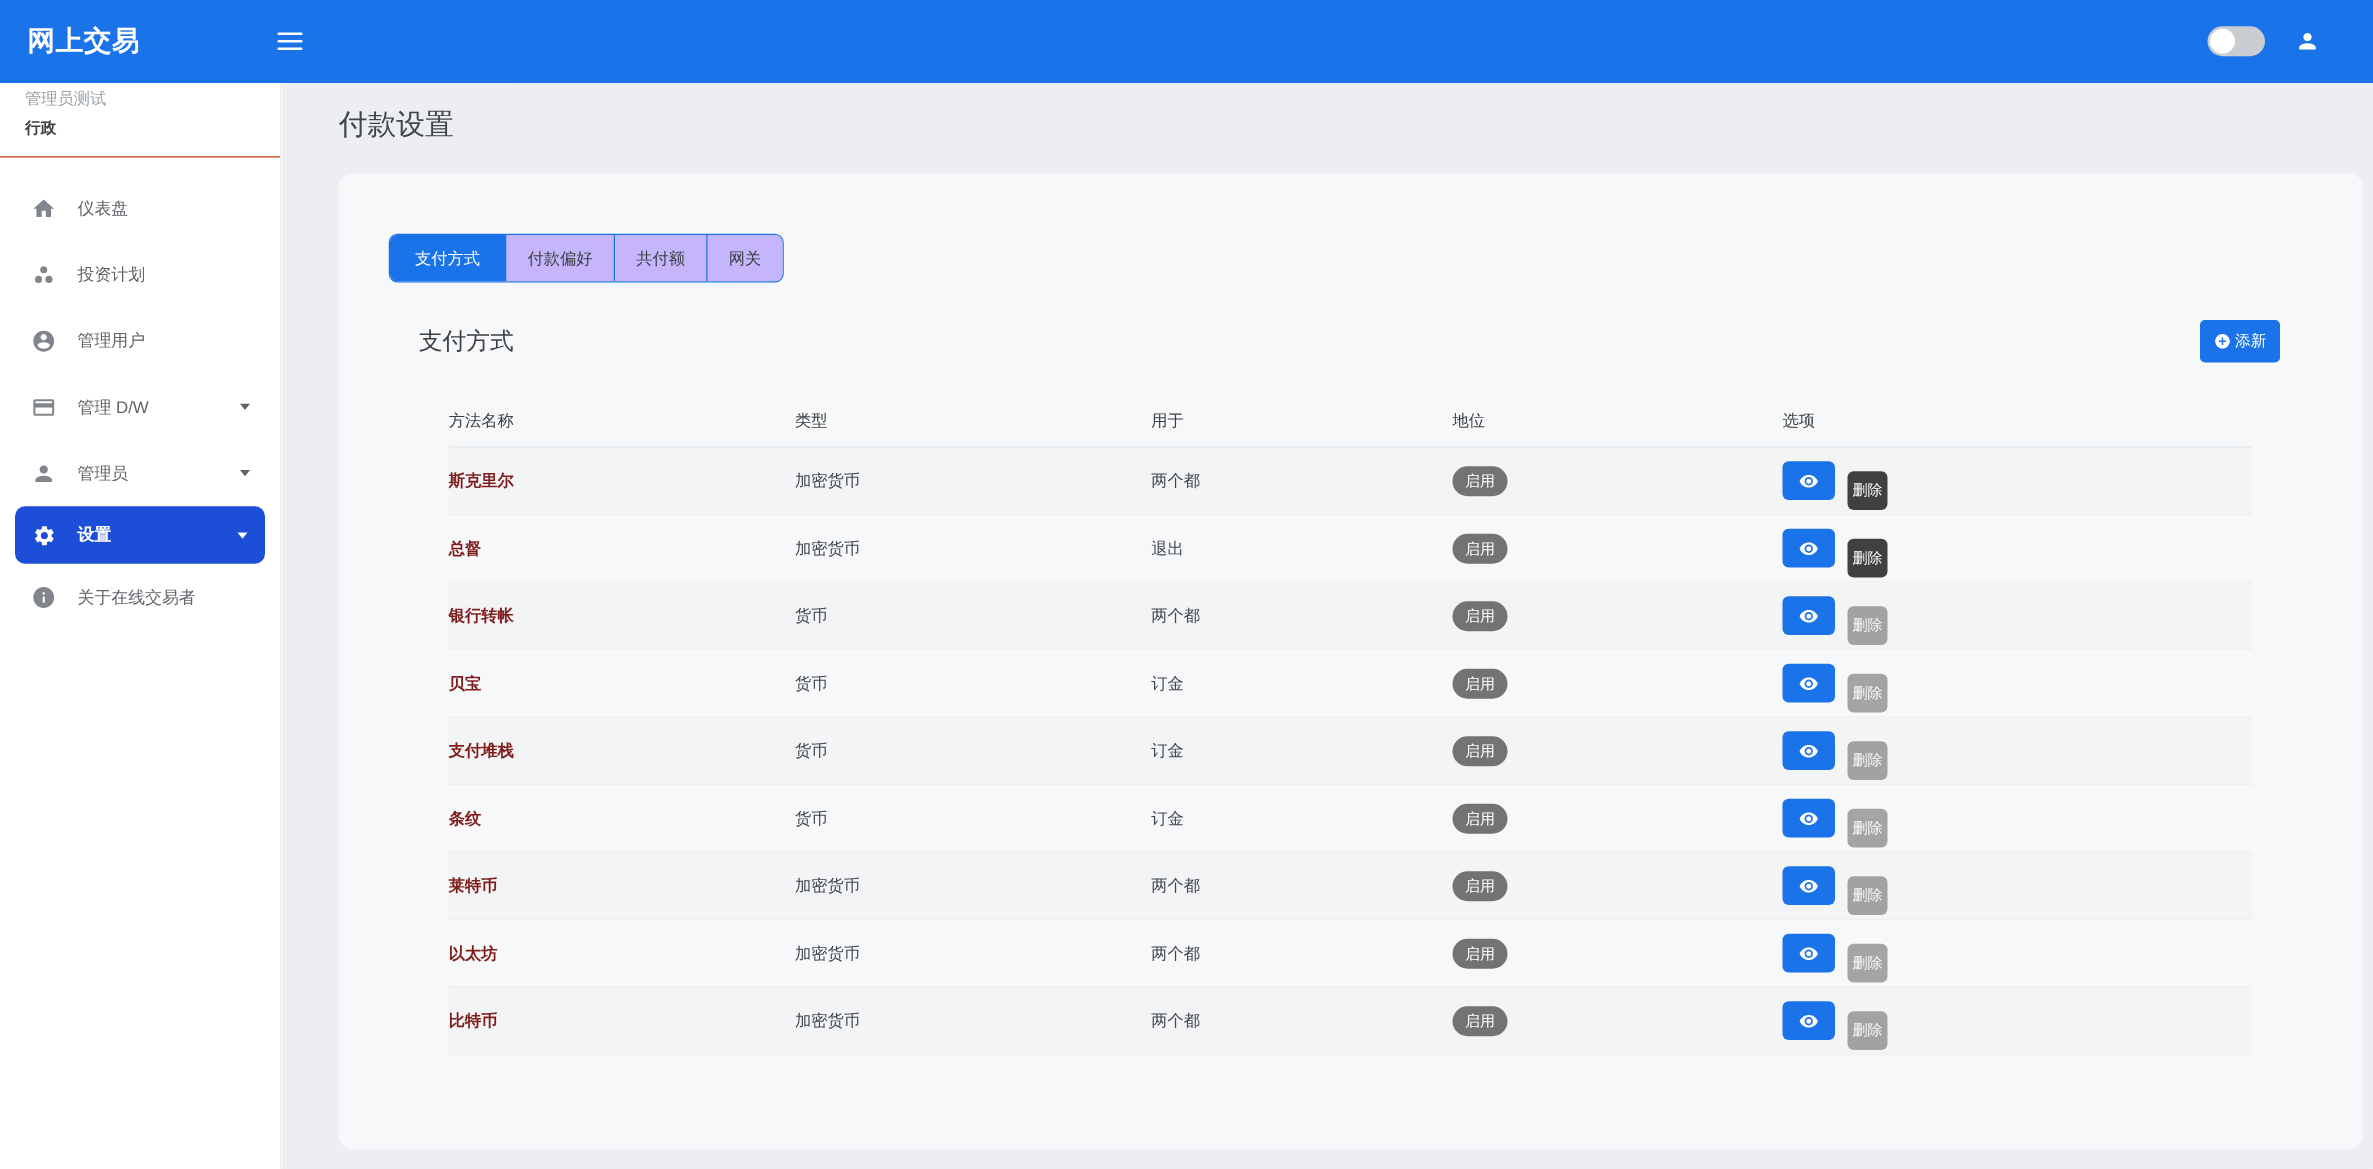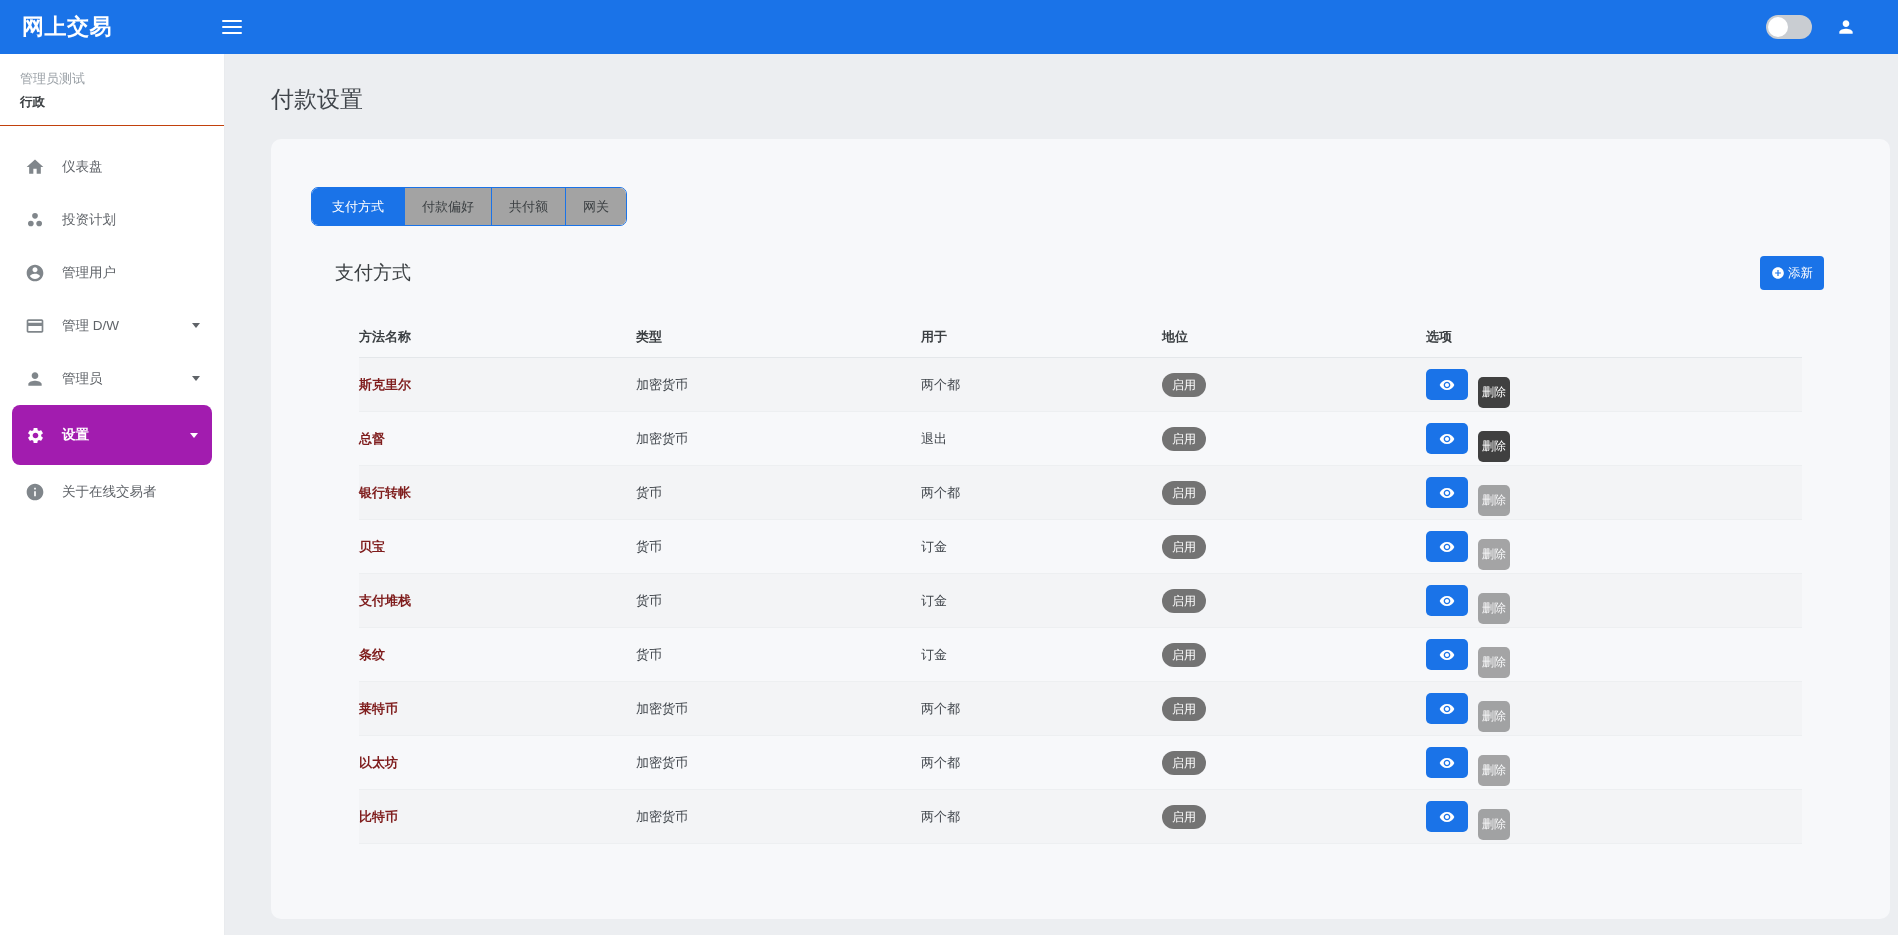--- a/index.html
+++ b/index.html
@@ -1,20 +1,20 @@
 <!DOCTYPE html>
 <html><head>
 <meta charset="utf-8">
 <style>
   * { margin:0; padding:0; box-sizing:border-box; }
   html,body { width:1898px; height:935px; overflow:hidden;
     font-family:"Liberation Sans","DejaVu Sans",sans-serif; background:#eceef1; }
 
   
-  .navbar { position:fixed; top:0; left:0; width:1898px; height:54px; background:#1a73e8;
+  .navbar { position:fixed; top:0; left:0; width:1898px; height:66px; background:#1a73e8;
     display:flex; align-items:center; z-index:10; }
   .brand { color:#fff; font-size:22px; font-weight:bold; padding-left:22px; letter-spacing:.5px; }
   .hamburger { margin-left:110px; width:26px; height:20px; display:flex; flex-direction:column;
     justify-content:center; gap:4px; cursor:pointer; }
   .hamburger span { display:block; width:20px; height:2px; background:#fff; border-radius:1px; }
   .nav-right { margin-left:auto; display:flex; align-items:center; gap:24px; padding-right:42px; }
   .toggle { width:46px; height:24px; border-radius:12px; background:#c9cdd2; position:relative; cursor:pointer; }
   .toggle .knob { position:absolute; left:2px; top:2px; width:20px; height:20px; border-radius:50%; background:#fff; }
   .nav-user svg { display:block; }
 
@@ -26,52 +26,52 @@
   .side-user .urole { font-size:12.5px; color:#3c4043; font-weight:bold; }
   .menu { padding-top:14px; }
   .menu-item { height:53px; display:flex; align-items:center; padding:0 24px; cursor:pointer;
     color:#5f6368; position:relative; }
   .menu-item .mi-icon { width:22px; height:22px; margin-right:16px; flex:0 0 22px;
     display:flex; align-items:center; justify-content:center; }
   .menu-item .mi-icon svg { fill:#80868b; }
   .menu-item .mi-label { font-size:13.5px; color:#5f6368; }
   .caret { margin-left:auto; width:0; height:0; border-left:4px solid transparent;
     border-right:4px solid transparent; border-top:5px solid #5f6368; }
-  .menu-item.active { background:#a21caf; margin:0 12px; padding:0 14px 0 12px; border-radius:8px;
-    height:60px; }
+  .menu-item.active { background:#1d4ed8; margin:0 12px; padding:0 14px 0 12px; border-radius:8px;
+    height:46px; }
   .menu-item.active .mi-icon svg { fill:#fff; }
   .menu-item.active .mi-label { color:#fff; font-weight:bold; }
   .menu-item.active .caret { border-top-color:#fff; }
 
   
   .main { position:absolute; left:241px; top:54px; width:1673px; height:744px; padding:30px 24px 0 30px; }
   .page-title { font-size:23px; color:#40454b; font-weight:500; margin-bottom:24px; }
   .card { background:#f7f8fa; border-radius:10px; width:1619px; height:780px; padding:48px 40px 0 40px; }
 
   
   .tabs { display:inline-flex; border-radius:7px; overflow:hidden; border:1px solid #1a73e8; background:#fff; }
   .tab { height:37px; display:flex; align-items:center; padding:0 17px; font-size:13px; color:#3c4043;
-    background:#a3a3a3; cursor:pointer; border-left:1px solid #1a73e8; }
+    background:#c4b5fd; cursor:pointer; border-left:1px solid #1a73e8; }
   .tab:first-child { border-left:none; }
   .tab.active { background:#1a73e8; color:#fff; padding:0 20px; }
 
   
   .section-row { display:flex; align-items:center; justify-content:space-between;
     margin-top:30px; padding:0 26px 0 24px; }
   .section-title { font-size:19px; color:#3c4043; }
   .btn-add { display:flex; align-items:center; gap:3px; background:#1a73e8; color:#fff; border:none;
     border-radius:4px; height:34px; padding:0 11px; font-size:12.5px; cursor:pointer;
     font-family:inherit; }
   .btn-add svg { fill:#fff; }
 
   
   .table { margin-top:26px; padding:0 48px; }
   .trow { display:grid; grid-template-columns:277px 285px 241px 264px 1fr; align-items:center; }
   .thead { height:42px; border-bottom:1px solid #e4e7ea; }
-  .thead .th { font-size:13px; font-weight:bold; color:#3c4043; }
+  .thead .th { font-size:13px; font-weight:normal; color:#3c4043; }
   .tbody .trow { height:54px; border-bottom:1px solid #edeff1; }
   .tbody .trow:nth-child(odd) { background:rgba(0,0,0,0.015); }
   .td-name { font-size:13px; font-weight:bold; color:#7f1d1d; }
   .td { font-size:13px; color:#41464c; }
   .badge-status { display:inline-block; background:#737373; color:#fff; font-size:12px;
     padding:6px 10px; border-radius:13px; line-height:1; }
   .opt-cell { display:flex; align-items:center; gap:10px; }
   .btn-view { width:42px; height:31px; background:#1a73e8; border:none; border-radius:5px;
     display:flex; align-items:center; justify-content:center; cursor:pointer; }
   .btn-view svg { fill:#fff; }

